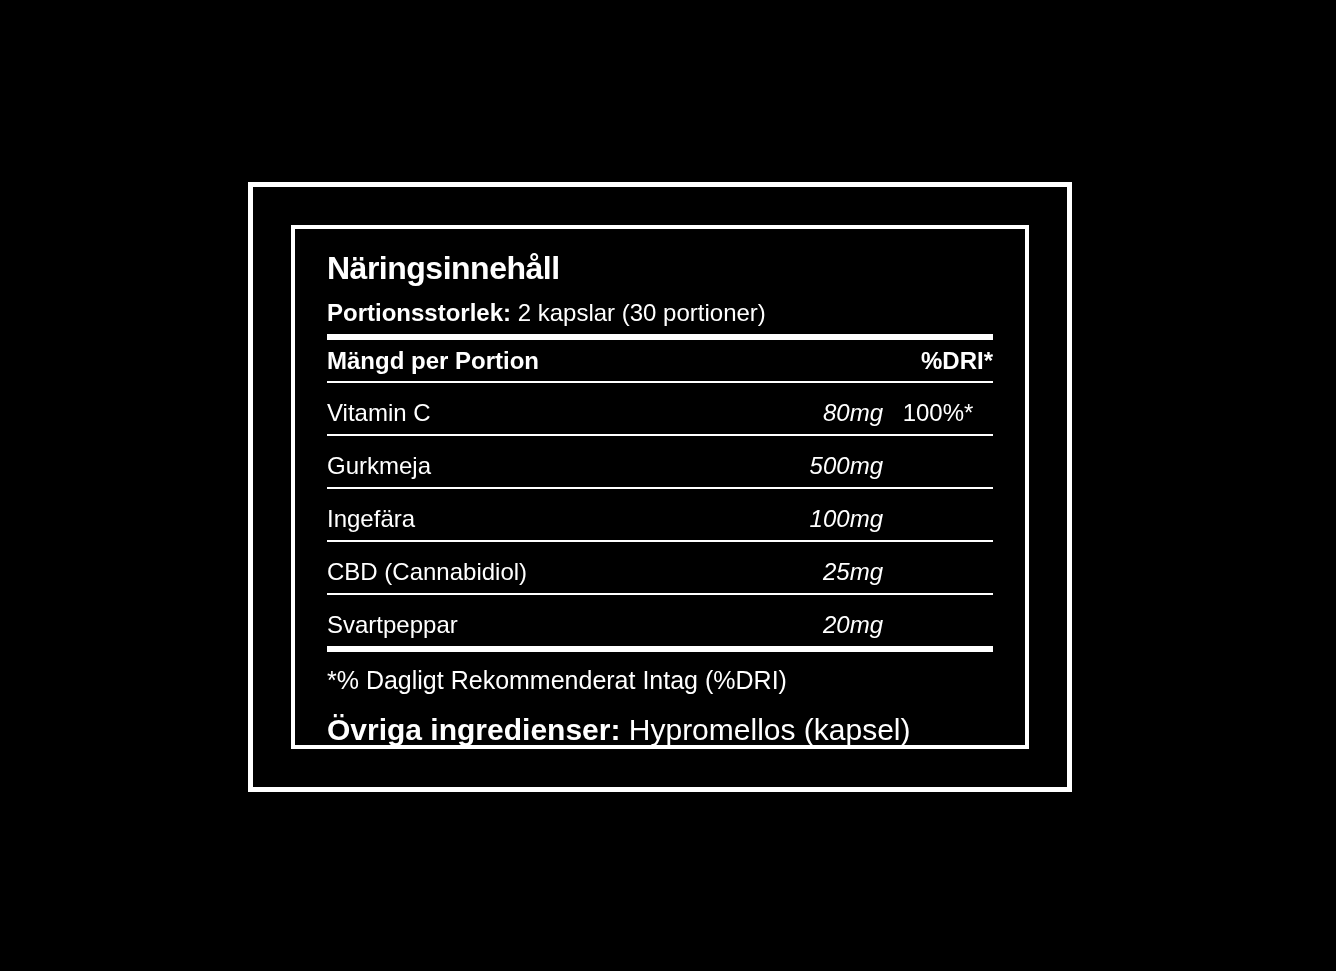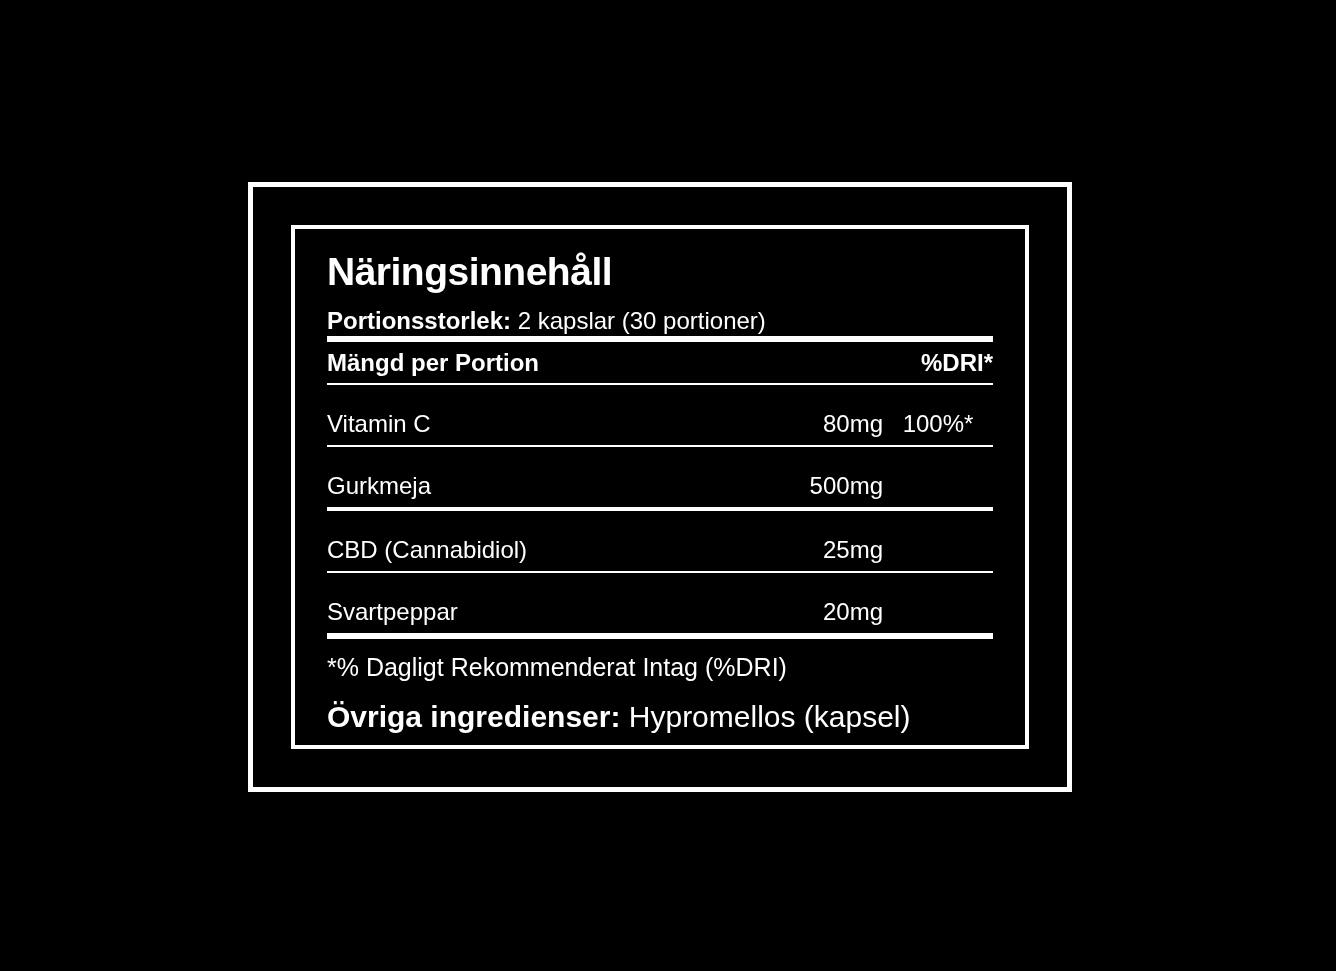--- a/index.html
+++ b/index.html
@@ -43,30 +43,31 @@
     background: #000000;
   }
   .content {
     position: absolute;
     left: 32px;
     top: 22px;
     right: 36px;
     bottom: 10px;
   }
   .title {
-    font-size: 39px;
+    font-size: 32px;
     font-weight: bold;
     letter-spacing: -0.5px;
     line-height: 1.1;
     margin: 0 0 12px 0;
     white-space: nowrap;
   }
   .serving-row {
     font-size: 24px;
     line-height: 1.25;
+    padding-bottom: 6px;
     white-space: nowrap;
   }
   .serving-row .lbl {
     font-weight: bold;
   }
   .rule-thick {
     height: 6px;
     background: #ffffff;
     width: 666px;
   }
@@ -86,31 +87,32 @@
     box-sizing: border-box;
   }
   .amount-header .dri {
     font-weight: bold;
   }
   .nutrient-row {
     display: flex;
     align-items: baseline;
     width: 666px;
     font-size: 24px;
-    padding: 25px 0 7px 0;
+    padding: 16px 0 7px 0;
     box-sizing: border-box;
   }
   .nutrient-row .nm {
     flex: 1 1 auto;
     white-space: nowrap;
   }
   .nutrient-row .amt {
     width: 190px;
     text-align: right;
     white-space: nowrap;
+    font-style: italic;
   }
   .nutrient-row .pct {
     width: 110px;
     text-align: center;
     white-space: nowrap;
   }
   .footnote {
     font-size: 25px;
     padding: 14px 0 0 0;
     white-space: nowrap;
@@ -155,20 +157,25 @@
         </div>
         <div class="rule-thin"></div>
 
         <div class="nutrient-row">
           <span class="nm">Gurkmeja</span>
           <span class="amt">500mg</span>
           <span class="pct"></span>
         </div>
         <div class="rule-thin"></div>
 
+        <div class="nutrient-row">
+          <span class="nm">Ingefära</span>
+          <span class="amt">100mg</span>
+          <span class="pct"></span>
+        </div>
         <div class="rule-thin"></div>
 
         <div class="nutrient-row">
           <span class="nm">CBD (Cannabidiol)</span>
           <span class="amt">25mg</span>
           <span class="pct"></span>
         </div>
         <div class="rule-thin"></div>
 
         <div class="nutrient-row">

